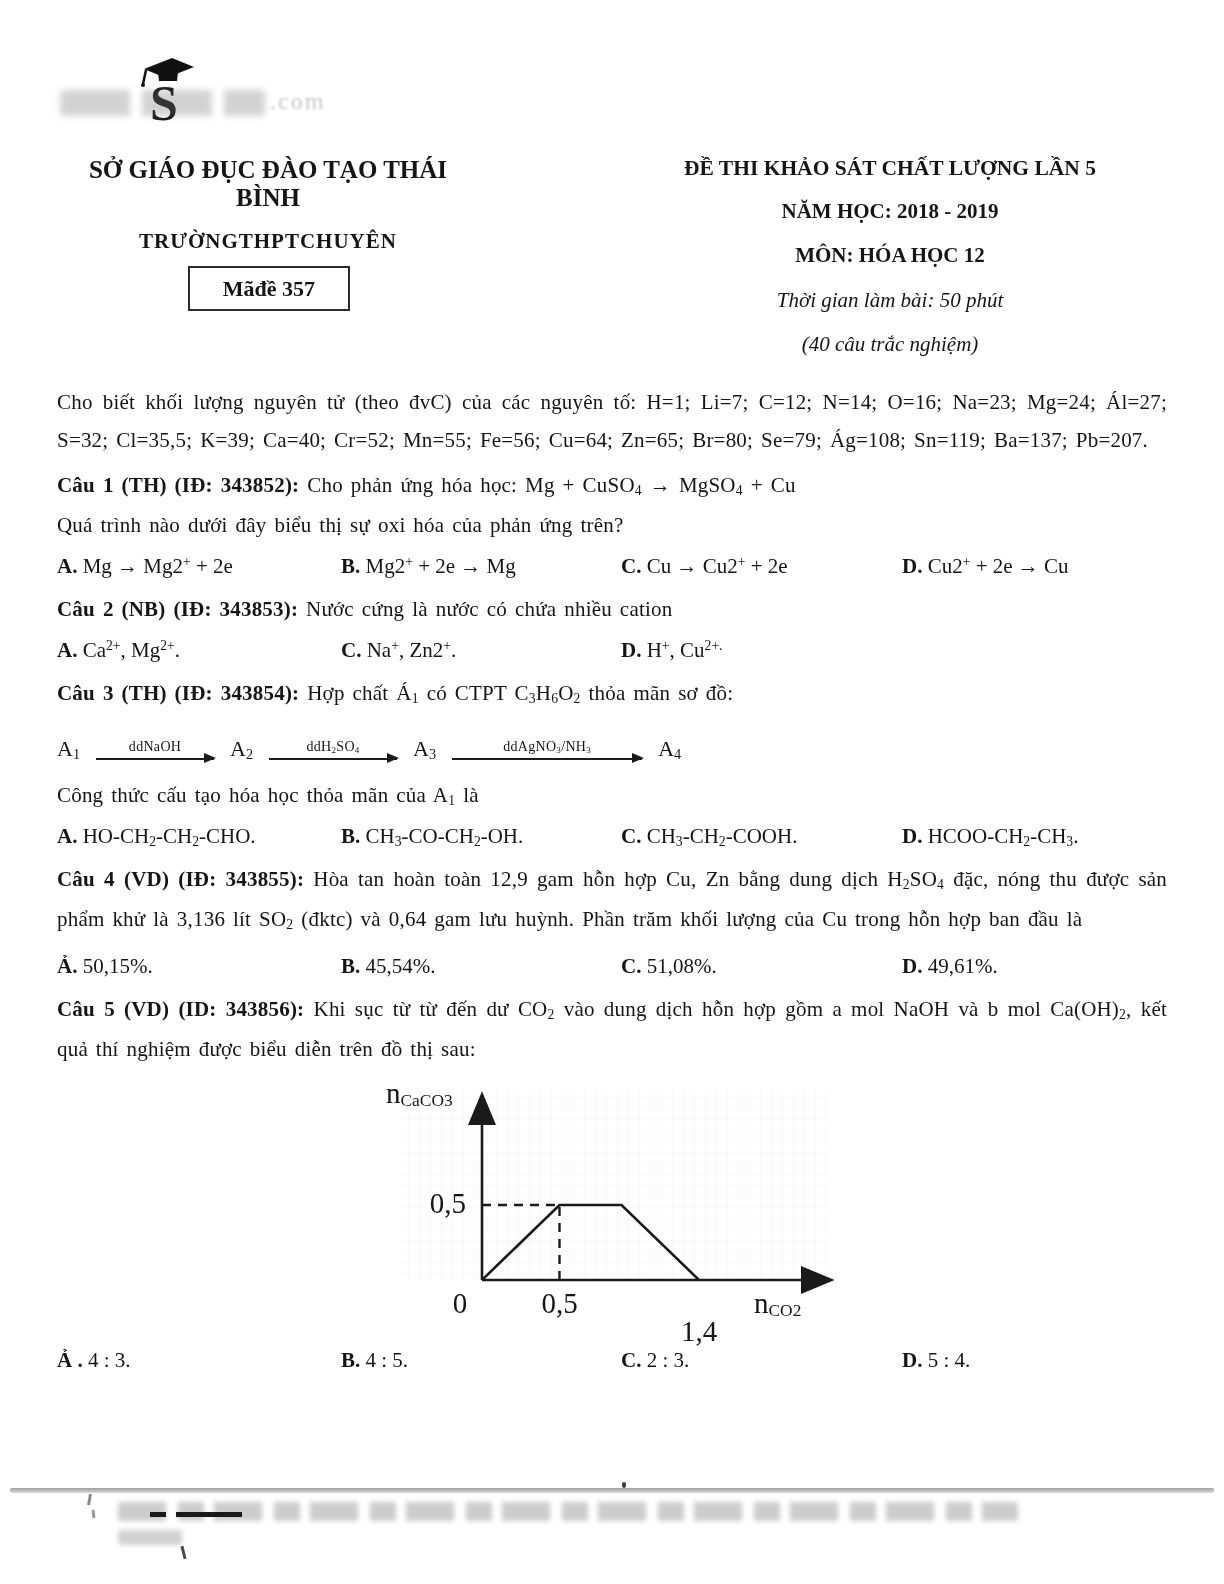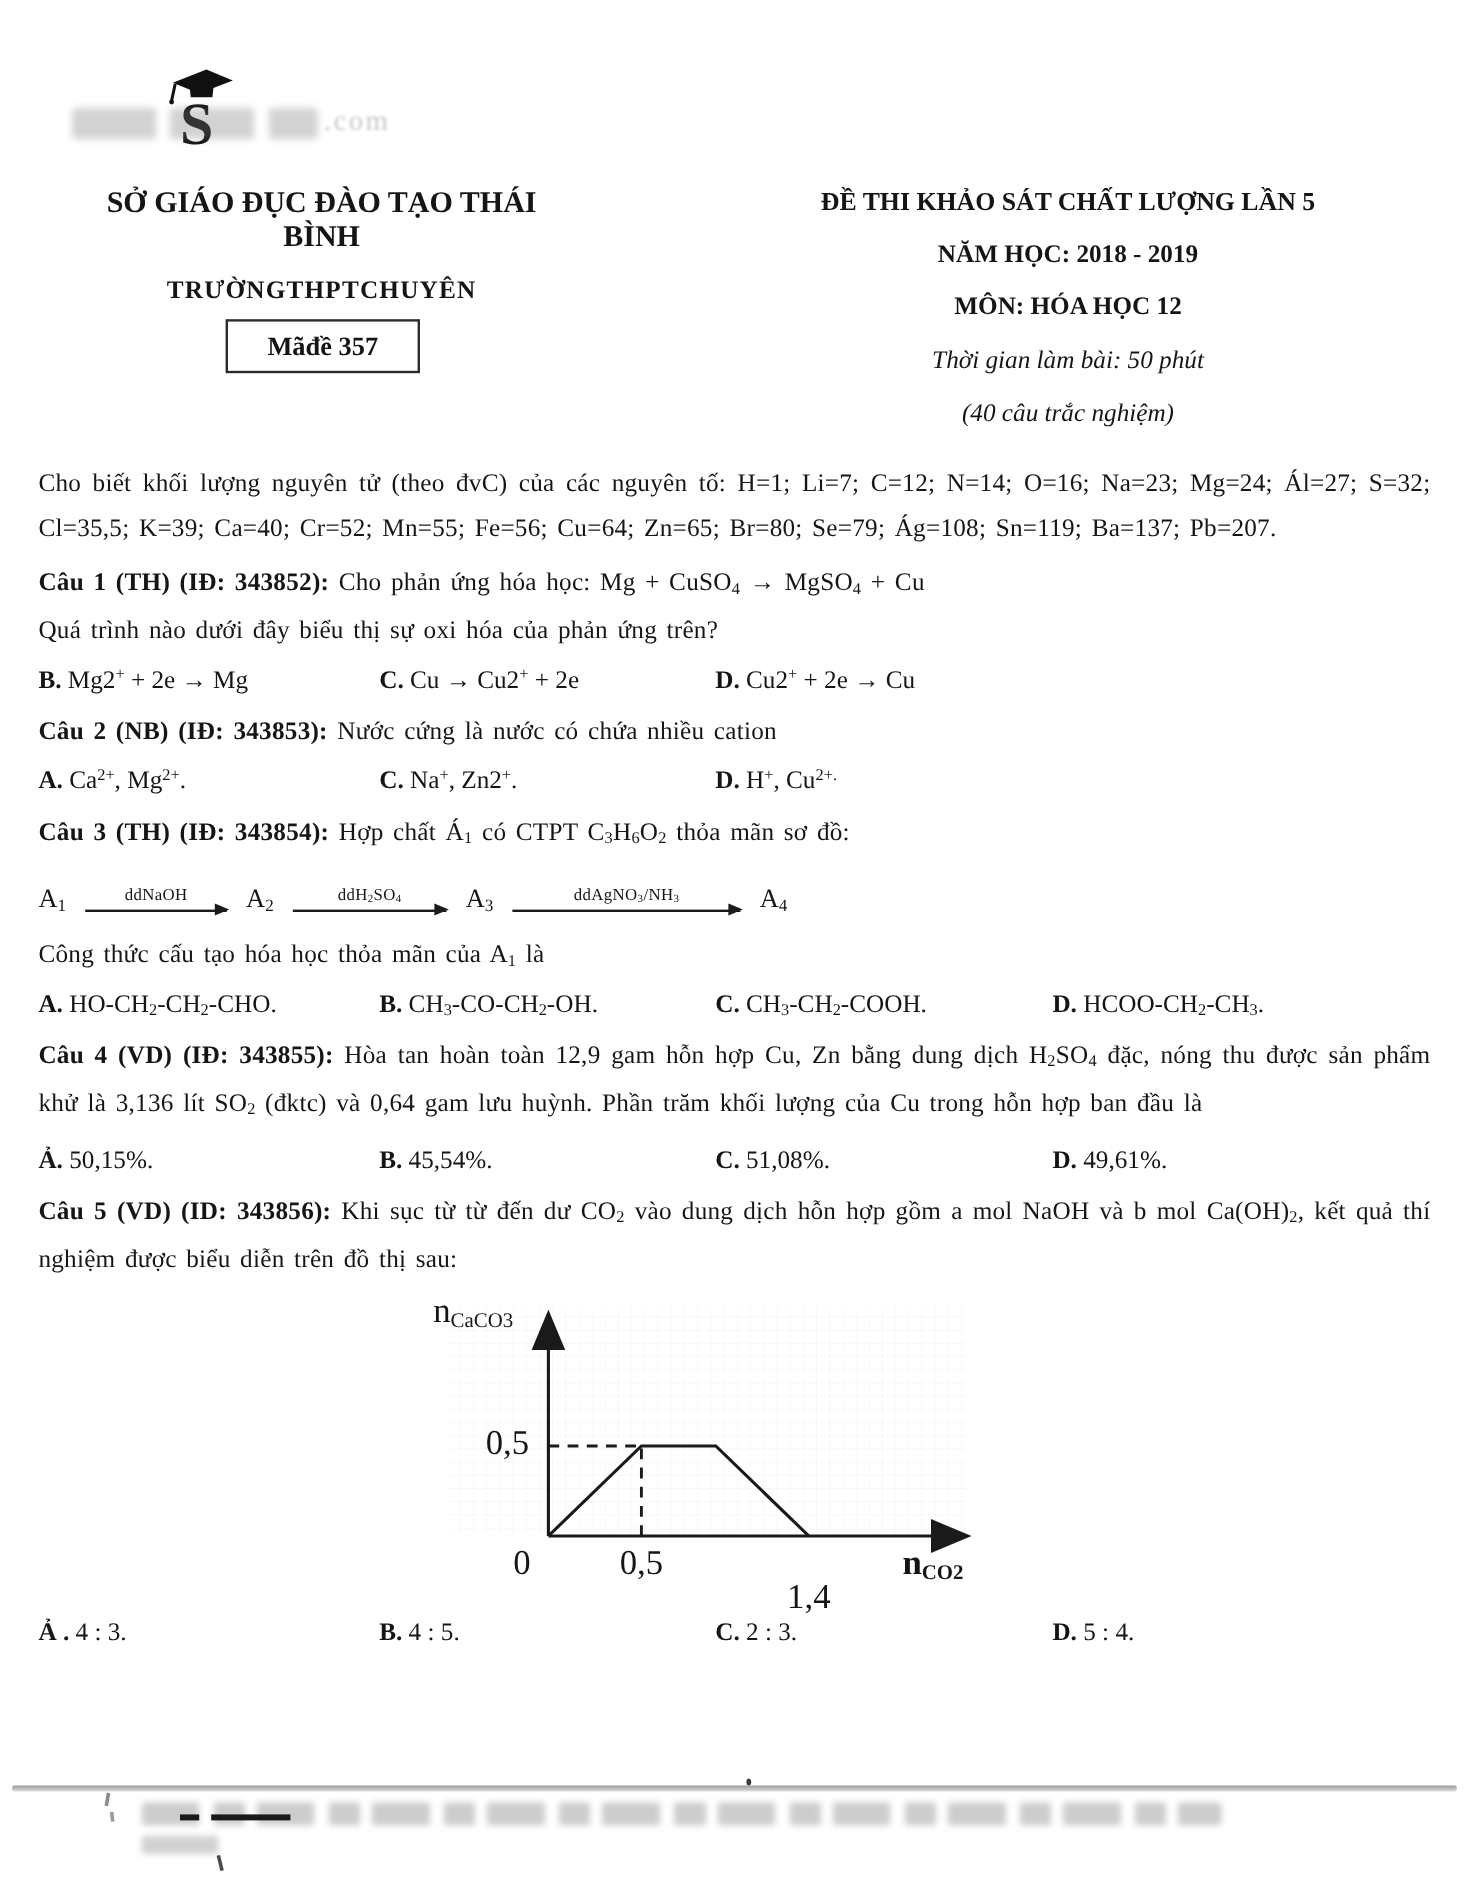--- a/index.html
+++ b/index.html
@@ -20,21 +20,21 @@
   .code-box{position:absolute;left:188px;top:266px;width:158px;height:41px;border:2px solid #2c2c2c;
             display:flex;align-items:center;justify-content:center;font-size:22px;font-weight:bold;}
   .h-right{position:absolute;left:640px;top:156px;width:500px;text-align:center;}
   .h-right .r1{font-size:21.5px;font-weight:bold;}
   .h-right .r2{font-size:21px;font-weight:bold;margin-top:18px;}
   .h-right .r3{font-size:21px;font-weight:bold;margin-top:19px;}
   .h-right .r4{font-size:21px;font-style:italic;margin-top:20px;}
   .h-right .r5{font-size:21px;font-style:italic;margin-top:19px;}
 
   
-  .content{position:absolute;left:0;top:383px;width:1224px;padding:0 32px;box-sizing:border-box;
+  .content{position:absolute;left:0;top:383px;width:1224px;padding:0 57px;box-sizing:border-box;
            font-size:21px;line-height:40px;}
   .j{text-align:justify;letter-spacing:.2px;word-spacing:2.5px;}
   p.qline{margin:0;}
   .intro{line-height:38px;margin:0 0 6px 0;}
   b.qhead{font-weight:bold;}
   .opts{display:grid;grid-template-columns:284px 280px 281px auto;line-height:42px;margin:0 0 2px 0;}
   .opt b{font-weight:bold;}
   sub{font-size:.65em;vertical-align:-0.2em;line-height:0;}
   sup{font-size:.65em;vertical-align:.5em;line-height:0;}
 
@@ -48,21 +48,21 @@
                    border-left:12px solid #1b1b1b;border-top:5.5px solid transparent;border-bottom:5.5px solid transparent;}
   .w1{width:118px;} .w2{width:128px;} .w3{width:190px;}
 
   
   .chart-box{position:relative;width:530px;height:258px;margin:6px 0 6px 285px;font-size:29px;}
   .ctick{position:absolute;width:60px;text-align:center;line-height:1;}
   .ctick.yt{width:84px;text-align:right;}
   .caxis-label{position:absolute;line-height:1;}
   .caxis-label sub, .ctick sub{font-size:.6em;}
   .ylab{left:44px;top:4px;}
-  .xlab{left:435px;top:214px;font-weight:bold;}
+  .xlab{left:412px;top:214px;}
 
   
   .footer{position:absolute;left:0;top:1488px;width:1224px;height:96px;}
   .rule{margin:0 10px;height:5px;border-radius:2px;opacity:.85;
         background:linear-gradient(#8a8a8a,#d8d8d8);}
   .fz1{position:absolute;left:118px;top:14px;width:900px;height:19px;border-radius:3px;
        filter:blur(2.5px);opacity:.5;
        background:repeating-linear-gradient(90deg,#9a9a9a 0 48px,rgba(0,0,0,0) 48px 60px,#9a9a9a 60px 86px,rgba(0,0,0,0) 86px 96px);}
   .fz2{position:absolute;left:118px;top:42px;width:64px;height:15px;border-radius:3px;
        filter:blur(2.5px);opacity:.45;background:#9a9a9a;}
@@ -108,20 +108,21 @@
 
     <p class="intro j">Cho biết khối lượng nguyên tử (theo đvC) của các nguyên tố: H=1; Li=7; C=12; N=14; O=16; Na=23; Mg=24; Ál=27; S=32; Cl=35,5; K=39; Ca=40; Cr=52; Mn=55; Fe=56; Cu=64; Zn=65; Br=80; Se=79; Ág=108; Sn=119; Ba=137; Pb=207.</p>
 
     <div>
       <p class="qline j">
         <b class="qhead">Câu 1 (TH) (IĐ: 343852):</b>
         <span>Cho phản ứng hóa học: Mg + CuSO<sub>4</sub> → MgSO<sub>4</sub> + Cu</span>
       </p>
       <p class="qline j">Quá trình nào dưới đây biểu thị sự oxi hóa của phản ứng trên?</p>
       <div class="opts">
+        <div class="opt"><b>A.</b> <span>Mg → Mg2<sup>+</sup> + 2e</span></div>
         <div class="opt"><b>B.</b> <span>Mg2<sup>+</sup> + 2e → Mg</span></div>
         <div class="opt"><b>C.</b> <span>Cu → Cu2<sup>+</sup> + 2e</span></div>
         <div class="opt"><b>D.</b> <span>Cu2<sup>+</sup> + 2e → Cu</span></div>
       </div>
     </div>
 
     <div>
       <p class="qline j">
         <b class="qhead">Câu 2 (NB) (IĐ: 343853):</b>
         <span>Nước cứng là nước có chứa nhiều cation</span>

